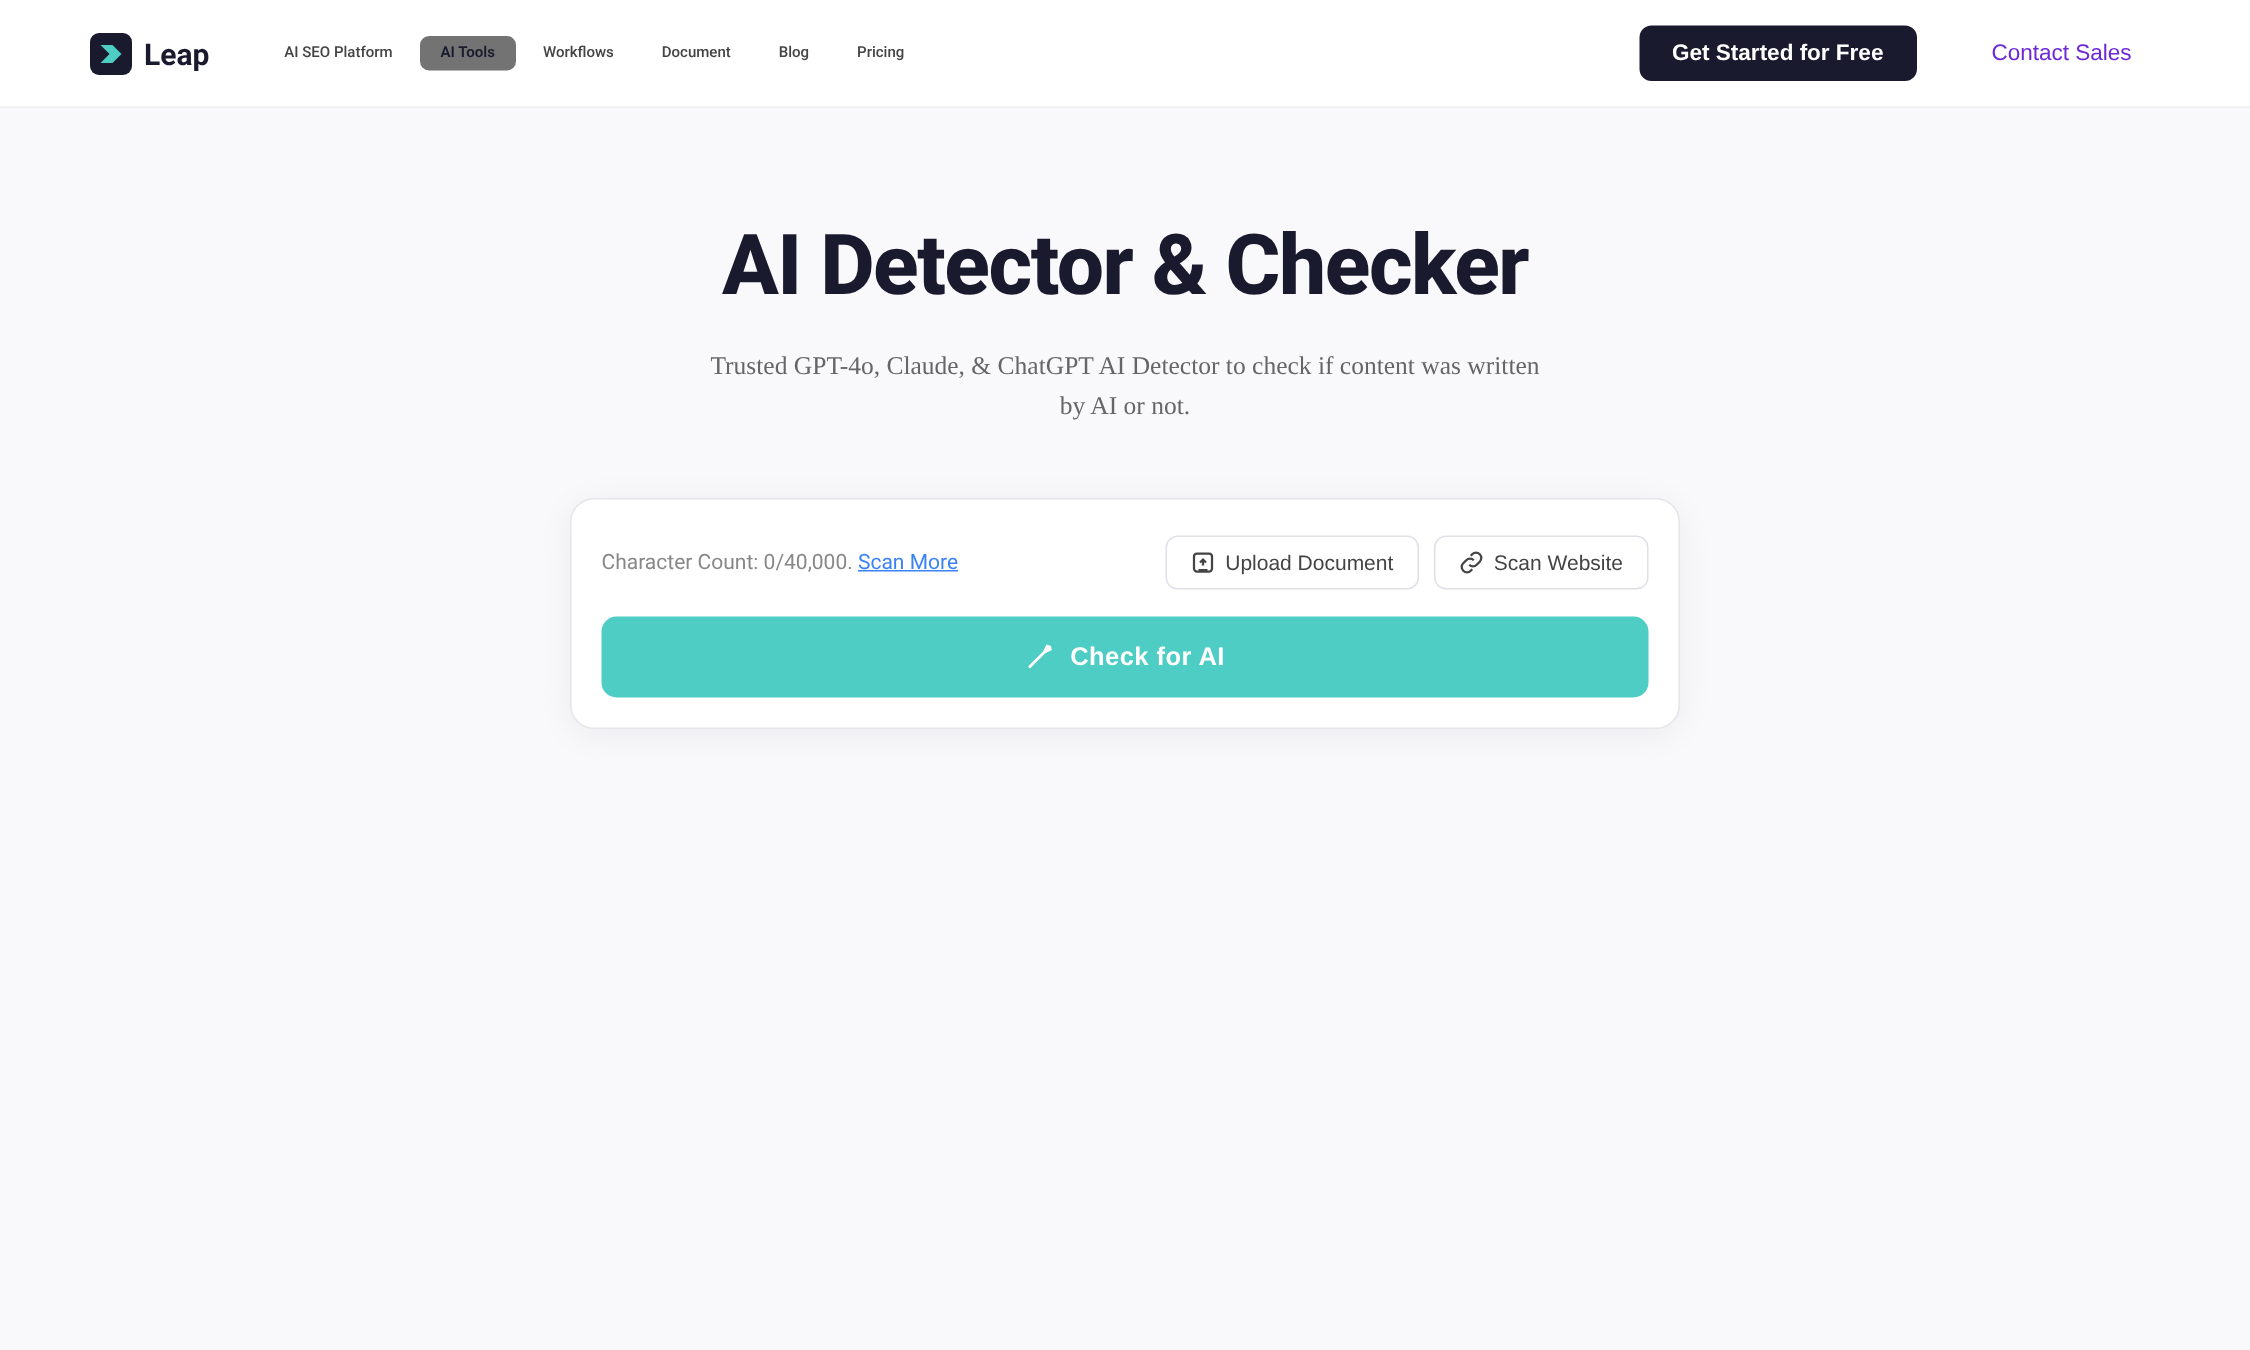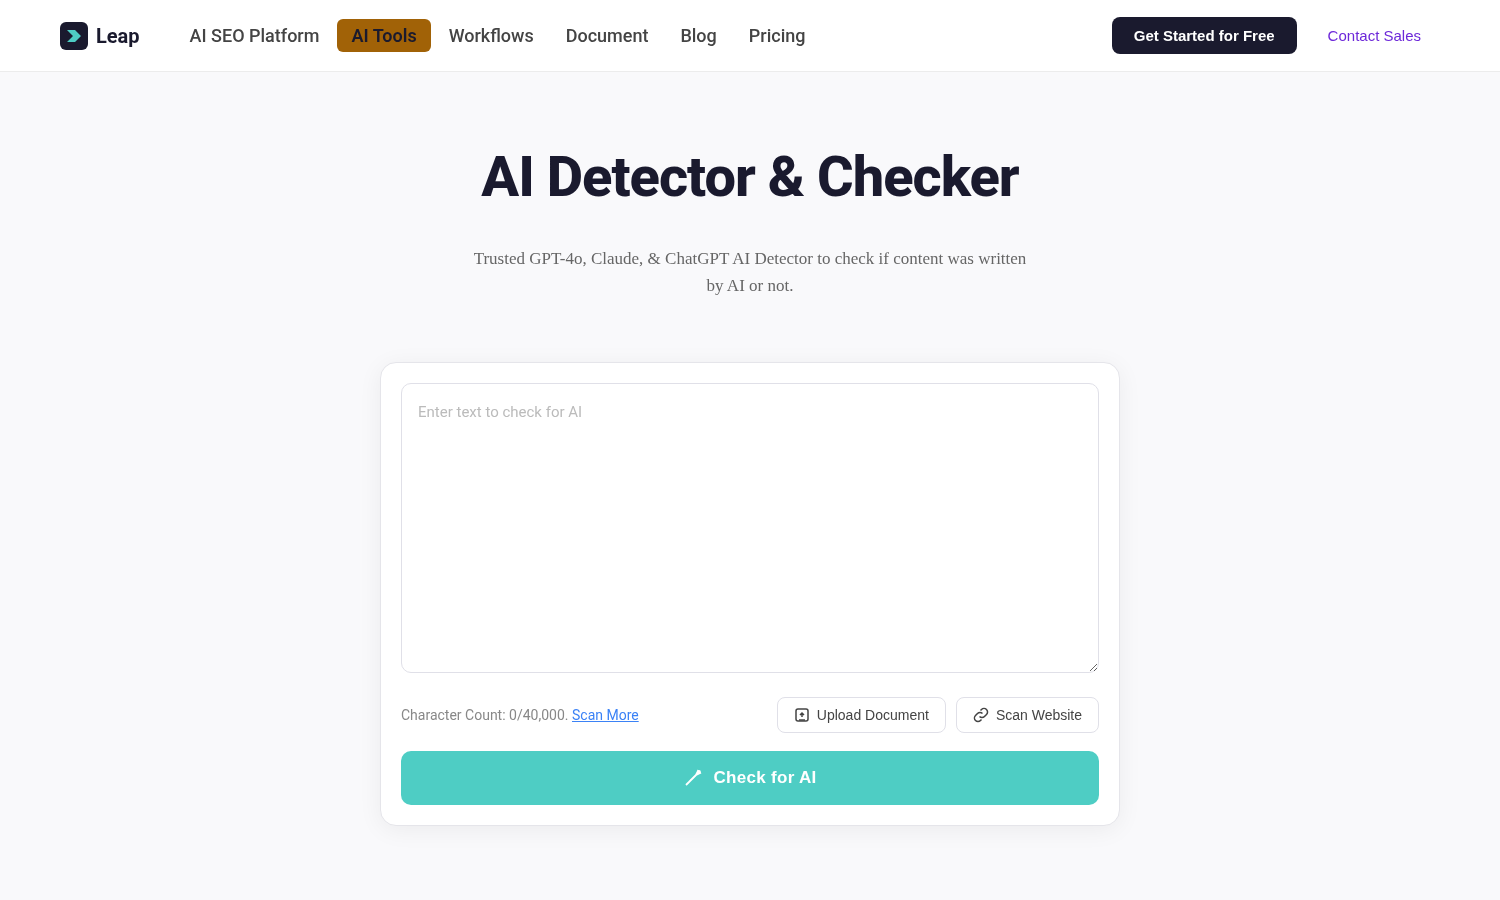--- a/index.html
+++ b/index.html
@@ -57,40 +57,40 @@
     }
 
     .nav-links {
       display: flex;
       align-items: center;
       gap: 4px;
     }
 
     .nav-link {
       padding: 6px 14px;
-      font-size: 18px;
+      font-size: 10px;
       color: #444;
       text-decoration: none;
       border-radius: 6px;
       cursor: pointer;
       transition: background 0.15s;
       font-weight: 500;
       text-align: right;
     }
 
     .nav-link.active {
-      background: #a16207;
+      background: #737373;
       color: #1a1a2e;
       font-weight: 600;
     }
 
     .nav-right {
       display: flex;
       align-items: center;
-      gap: 12px;
+      gap: 31px;
     }
 
     .btn-primary {
       background: #1a1a2e;
       color: #fff;
       padding: 10px 22px;
       border-radius: 8px;
       font-size: 15px;
       font-weight: 600;
       cursor: pointer;
@@ -109,21 +109,20 @@
       border: 1px solid transparent;
       transition: background 0.15s;
     }
 
     
     .hero {
       display: flex;
       flex-direction: column;
       align-items: center;
       padding: 72px 60px 48px;
-      gap: 15px;
     }
 
     .hero-title {
       font-size: 56px;
       font-weight: 800;
       color: #1a1a2e;
       text-align: center;
       margin-bottom: 20px;
       letter-spacing: -1px;
     }
@@ -272,23 +271,20 @@
     <button class="btn-primary">Get Started for Free</button>
     <button class="btn-ghost">Contact Sales</button>
   </div>
 </nav>
 
 <section class="hero">
   <h1 class="hero-title">AI Detector &amp; Checker</h1>
   <p class="hero-subtitle">Trusted GPT-4o, Claude, &amp; ChatGPT AI Detector to check if content was written by AI or not.</p>
 
   <div class="tool-card">
-    <div class="textarea-wrapper">
-      <textarea class="tool-textarea" placeholder="Enter text to check for AI" style=""></textarea>
-    </div>
 
     <div class="toolbar-row">
       <span class="char-count">
         <span>Character Count: 0/40,000.</span>
         <a class="scan-more-link">Scan More</a>
       </span>
       <div class="toolbar-buttons">
         <button class="toolbar-btn">
           <svg viewBox="0 0 16 16" fill="none" stroke="currentColor" stroke-width="1.5">
             <rect x="2" y="2" width="12" height="12" rx="2"></rect>

